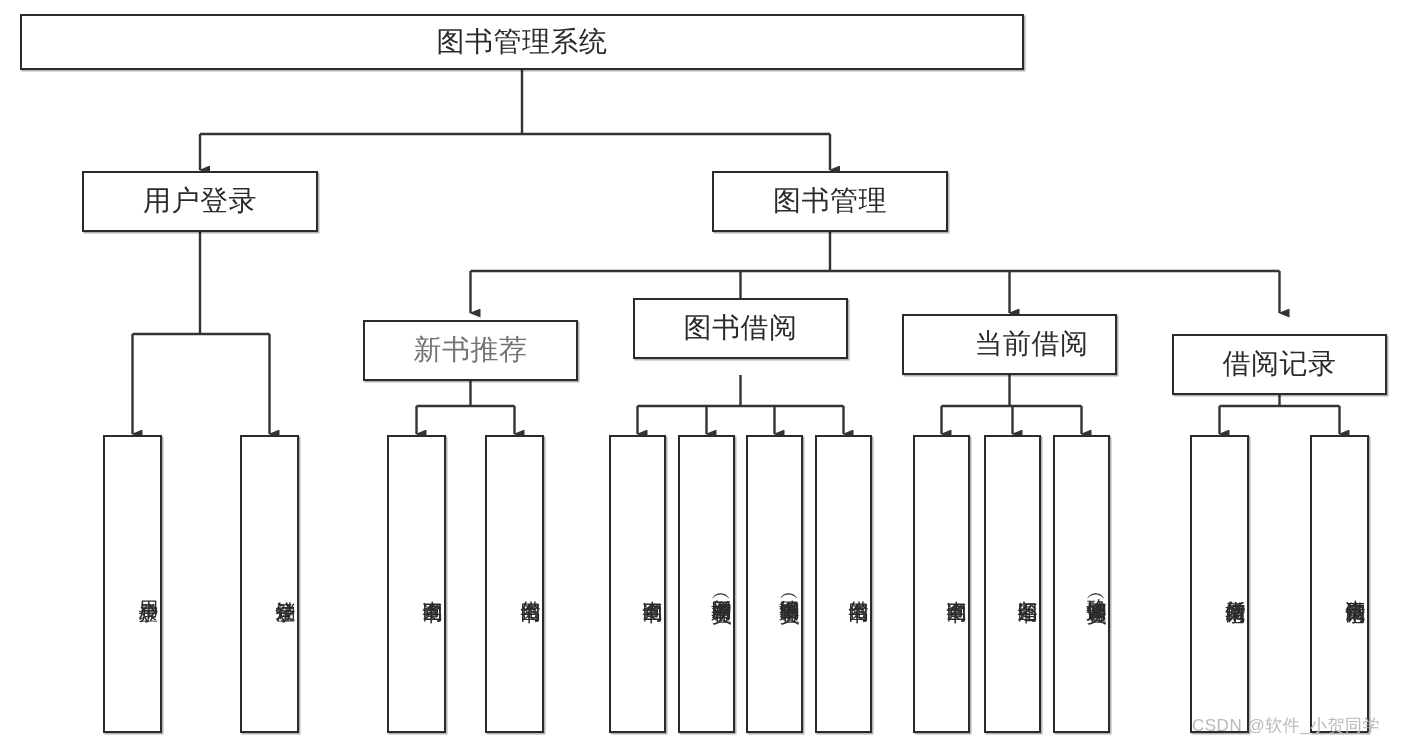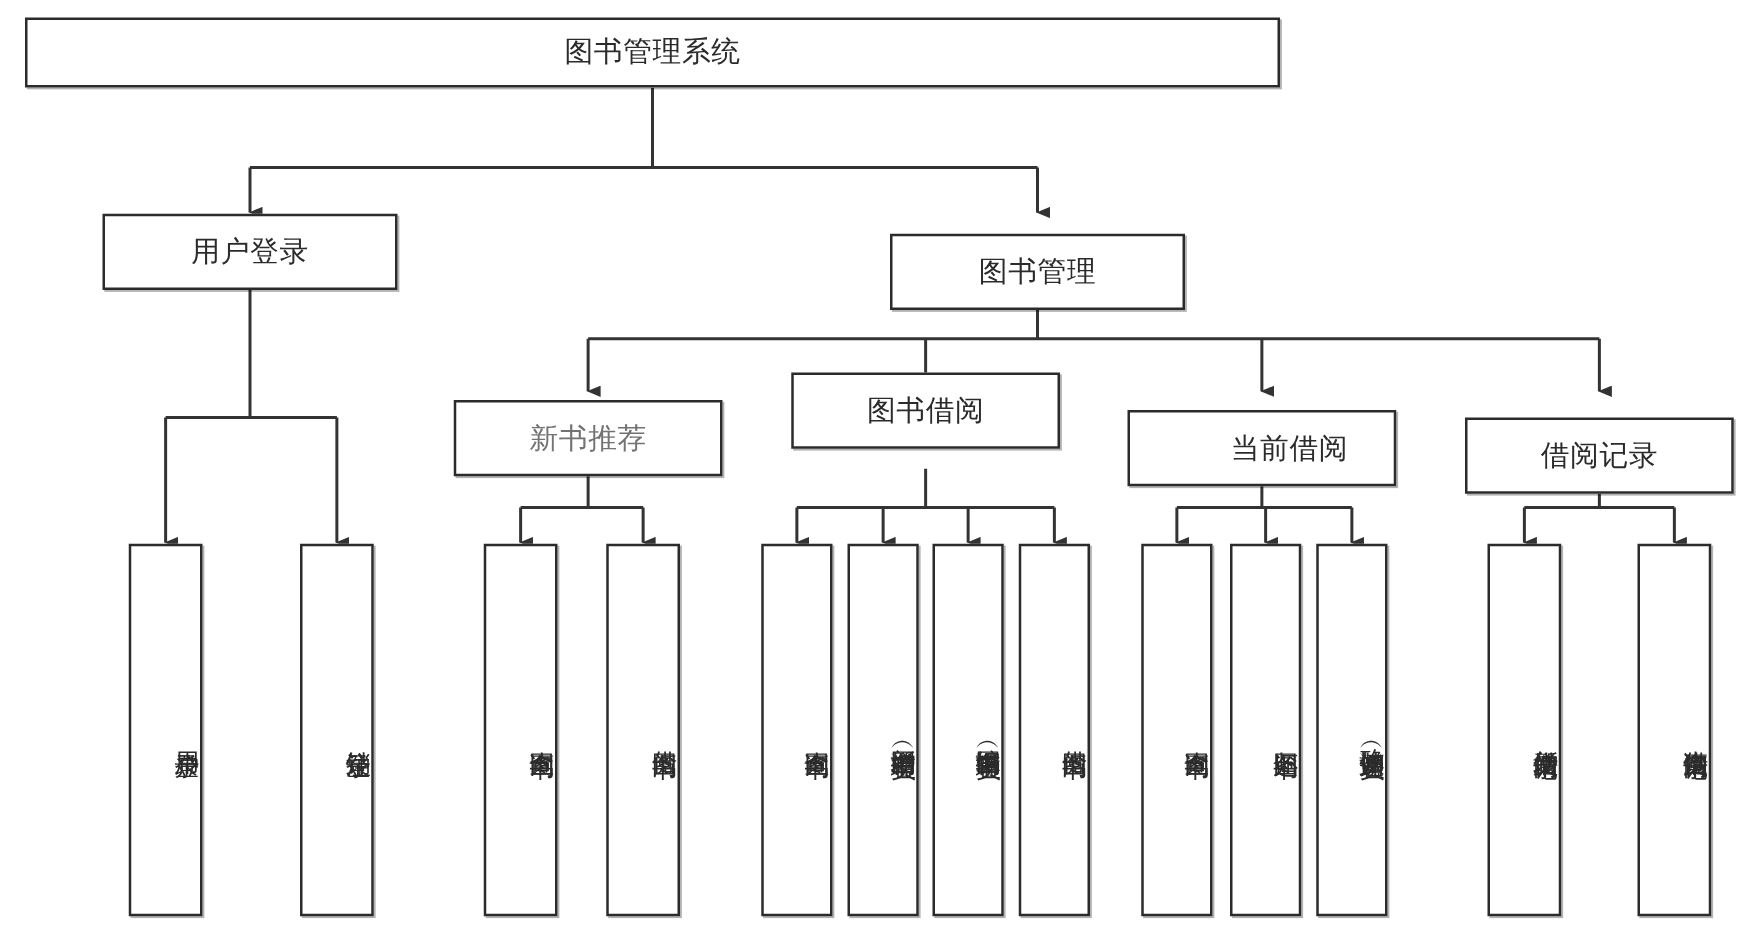--- a/index.html
+++ b/index.html
@@ -30,21 +30,21 @@
     background: #ffffff;
     border: 2px solid #2b2b2b;
     box-shadow: 1.5px 1.5px 0 0 rgba(0,0,0,0.30);
     display: flex;
     align-items: center;
     justify-content: center;
     color: #2b2b2b;
     overflow: hidden;
   }
   .node.horizontal {
-    font-size: 23px;
+    font-size: 28px;
     line-height: 1.1;
     letter-spacing: 0.5px;
     white-space: nowrap;
   }
   .node.vertical {
     writing-mode: vertical-rl;
     text-orientation: upright;
     font-size: 20px;
     line-height: 1.16;
     letter-spacing: 1px;
@@ -115,30 +115,30 @@
       </g>
   </svg>
 
   <div id="node-layer">
       <div class="node horizontal" style="left: 20px; top: 14px; width: 1004px; height: 56px; border-color: rgb(43, 43, 43); background: rgb(255, 255, 255); color: rgb(43, 43, 43);">
         <span class="hlabel">图书管理系统</span>
       </div>
       <div class="node horizontal" style="left: 82px; top: 171px; width: 236px; height: 61px; border-color: rgb(43, 43, 43); background: rgb(255, 255, 255); color: rgb(43, 43, 43);">
         <span class="hlabel">用户登录</span>
       </div>
-      <div class="node horizontal" style="left: 712px; top: 171px; width: 236px; height: 61px; border-color: rgb(43, 43, 43); background: rgb(255, 255, 255); color: rgb(43, 43, 43); margin-top: 16px;">
+      <div class="node horizontal" style="left: 712px; top: 171px; width: 236px; height: 61px; border-color: rgb(43, 43, 43); background: rgb(255, 255, 255); color: rgb(43, 43, 43);">
         <span class="hlabel">图书管理</span>
       </div>
       <div class="node horizontal" style="left: 363px; top: 320px; width: 215px; height: 61px; border-color: rgb(43, 43, 43); background: rgb(255, 255, 255); color: #737373; text-align: center;">
         <span class="hlabel">新书推荐</span>
       </div>
       <div class="node horizontal" style="left: 633px; top: 298px; width: 215px; height: 61px; border-color: rgb(43, 43, 43); background: rgb(255, 255, 255); color: rgb(43, 43, 43);">
         <span class="hlabel">图书借阅</span>
       </div>
-      <div class="node horizontal" style="left: 902px; top: 328px; width: 215px; height: 61px; border-color: rgb(43, 43, 43); background: rgb(255, 255, 255); color: rgb(43, 43, 43); padding-left: 44px;">
+      <div class="node horizontal" style="left: 902px; top: 314px; width: 215px; height: 61px; border-color: rgb(43, 43, 43); background: rgb(255, 255, 255); color: rgb(43, 43, 43); padding-left: 44px;">
         <span class="hlabel">当前借阅</span>
       </div>
       <div class="node horizontal" style="left: 1172px; top: 314px; width: 215px; height: 61px; border-color: rgb(43, 43, 43); background: rgb(255, 255, 255); color: rgb(43, 43, 43); margin-top: 20px;">
         <span class="hlabel">借阅记录</span>
       </div>
       <div class="node vertical" style="left: 103px; top: 435px; width: 59px; height: 298px; border-color: rgb(43, 43, 43); background: rgb(255, 255, 255); color: rgb(43, 43, 43);">
         <span class="vlabel">用户登录</span>
       </div>
       <div class="node vertical" style="left: 240px; top: 435px; width: 59px; height: 298px; border-color: rgb(43, 43, 43); background: rgb(255, 255, 255); color: rgb(43, 43, 43);">
         <span class="vlabel">注销登录</span>
@@ -171,13 +171,14 @@
         <span class="vlabel">确认归还（管理员）</span>
       </div>
       <div class="node vertical" style="left: 1190px; top: 435px; width: 59px; height: 298px; border-color: rgb(43, 43, 43); background: rgb(255, 255, 255); color: rgb(43, 43, 43);">
         <span class="vlabel">新增借阅记录</span>
       </div>
       <div class="node vertical" style="left: 1310px; top: 435px; width: 59px; height: 298px; border-color: rgb(43, 43, 43); background: rgb(255, 255, 255); color: rgb(43, 43, 43);">
         <span class="vlabel">查询借阅记录</span>
       </div>
     </div>
 
+  <div class="watermark" style="left: 1192px; top: 714px; color: rgb(185, 185, 185);">CSDN @软件_小贺同学</div>
 </div>
 
 </body></html>

